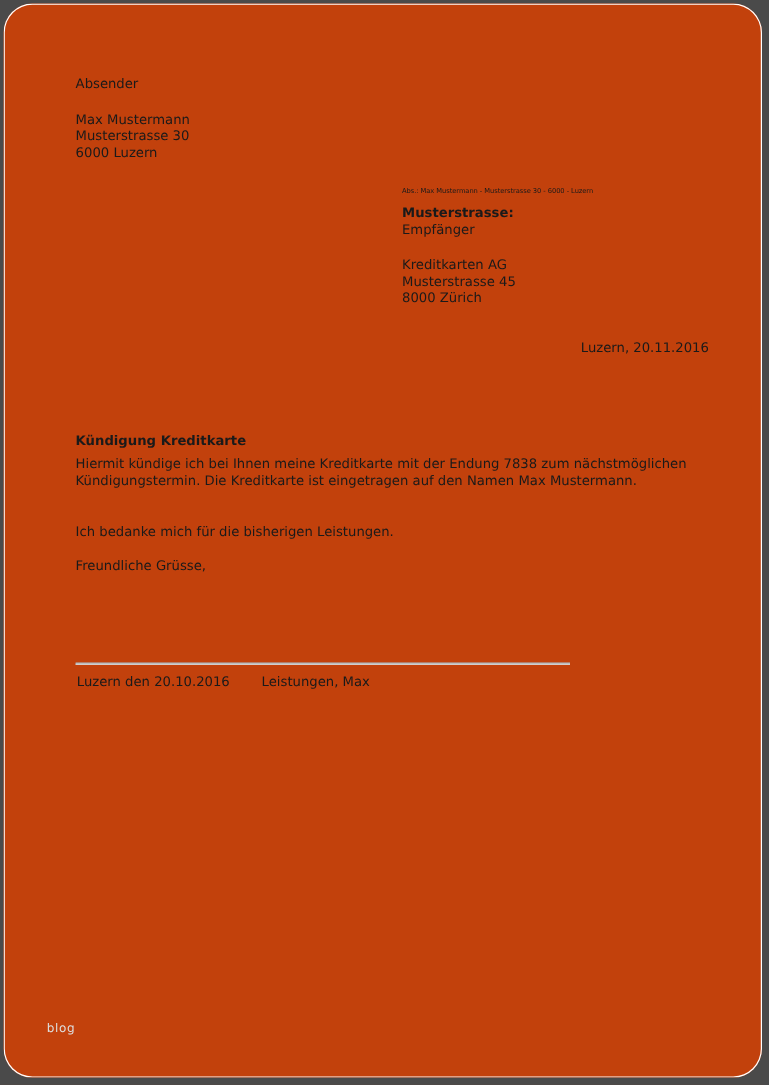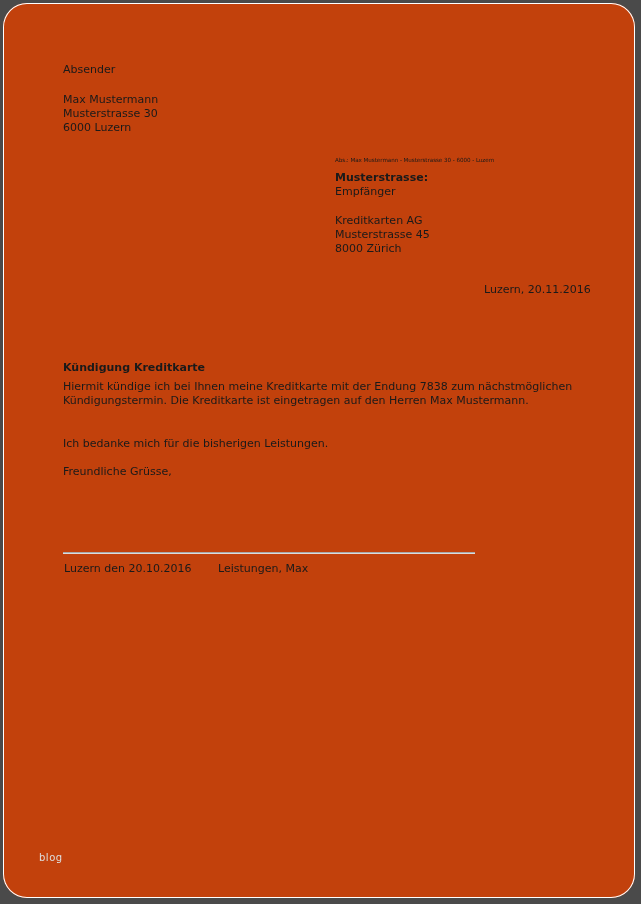--- a/index.html
+++ b/index.html
@@ -72,21 +72,21 @@
   <div class="t" style="left:332px; top:182px;">Empfänger</div>
   <div class="t" style="left:332px; top:211px;">Kreditkarten AG</div>
   <div class="t" style="left:332px; top:225px;">Musterstrasse 45</div>
   <div class="t" style="left:332px; top:239px;">8000 Zürich</div>
 
   <div class="t" style="left:481px; top:280px;">Luzern, 20.11.2016</div>
 
   <div class="t bold" style="left:60px; top:334px;margin-top:24px;">Kündigung Kreditkarte</div>
 
   <div class="t" style="left:60px; top:377px;">Hiermit kündige ich bei Ihnen meine Kreditkarte mit der Endung 7838 zum nächstmöglichen</div>
-  <div class="t" style="left:60px; top:391px;">Kündigungstermin. Die Kreditkarte ist eingetragen auf den Herren Max Mustermann.</div>
+  <div class="t" style="left:60px; top:391px;">Kündigungstermin. Die Kreditkarte ist eingetragen auf den Namen Max Mustermann.</div>
   <div class="t" style="left:60px; top:434px;">Ich bedanke mich für die bisherigen Leistungen.</div>
   <div class="t" style="left:60px; top:462px;text-align:center;">Freundliche Grüsse,</div>
 
   <div class="divider"></div>
   <div class="t" style="left:61px; top:559px;">Luzern den 20.10.2016</div>
   <div class="t" style="left:215px; top:559px;">Leistungen, Max</div>
 
   <div class="watermark">blog</div>
 </div>
 

